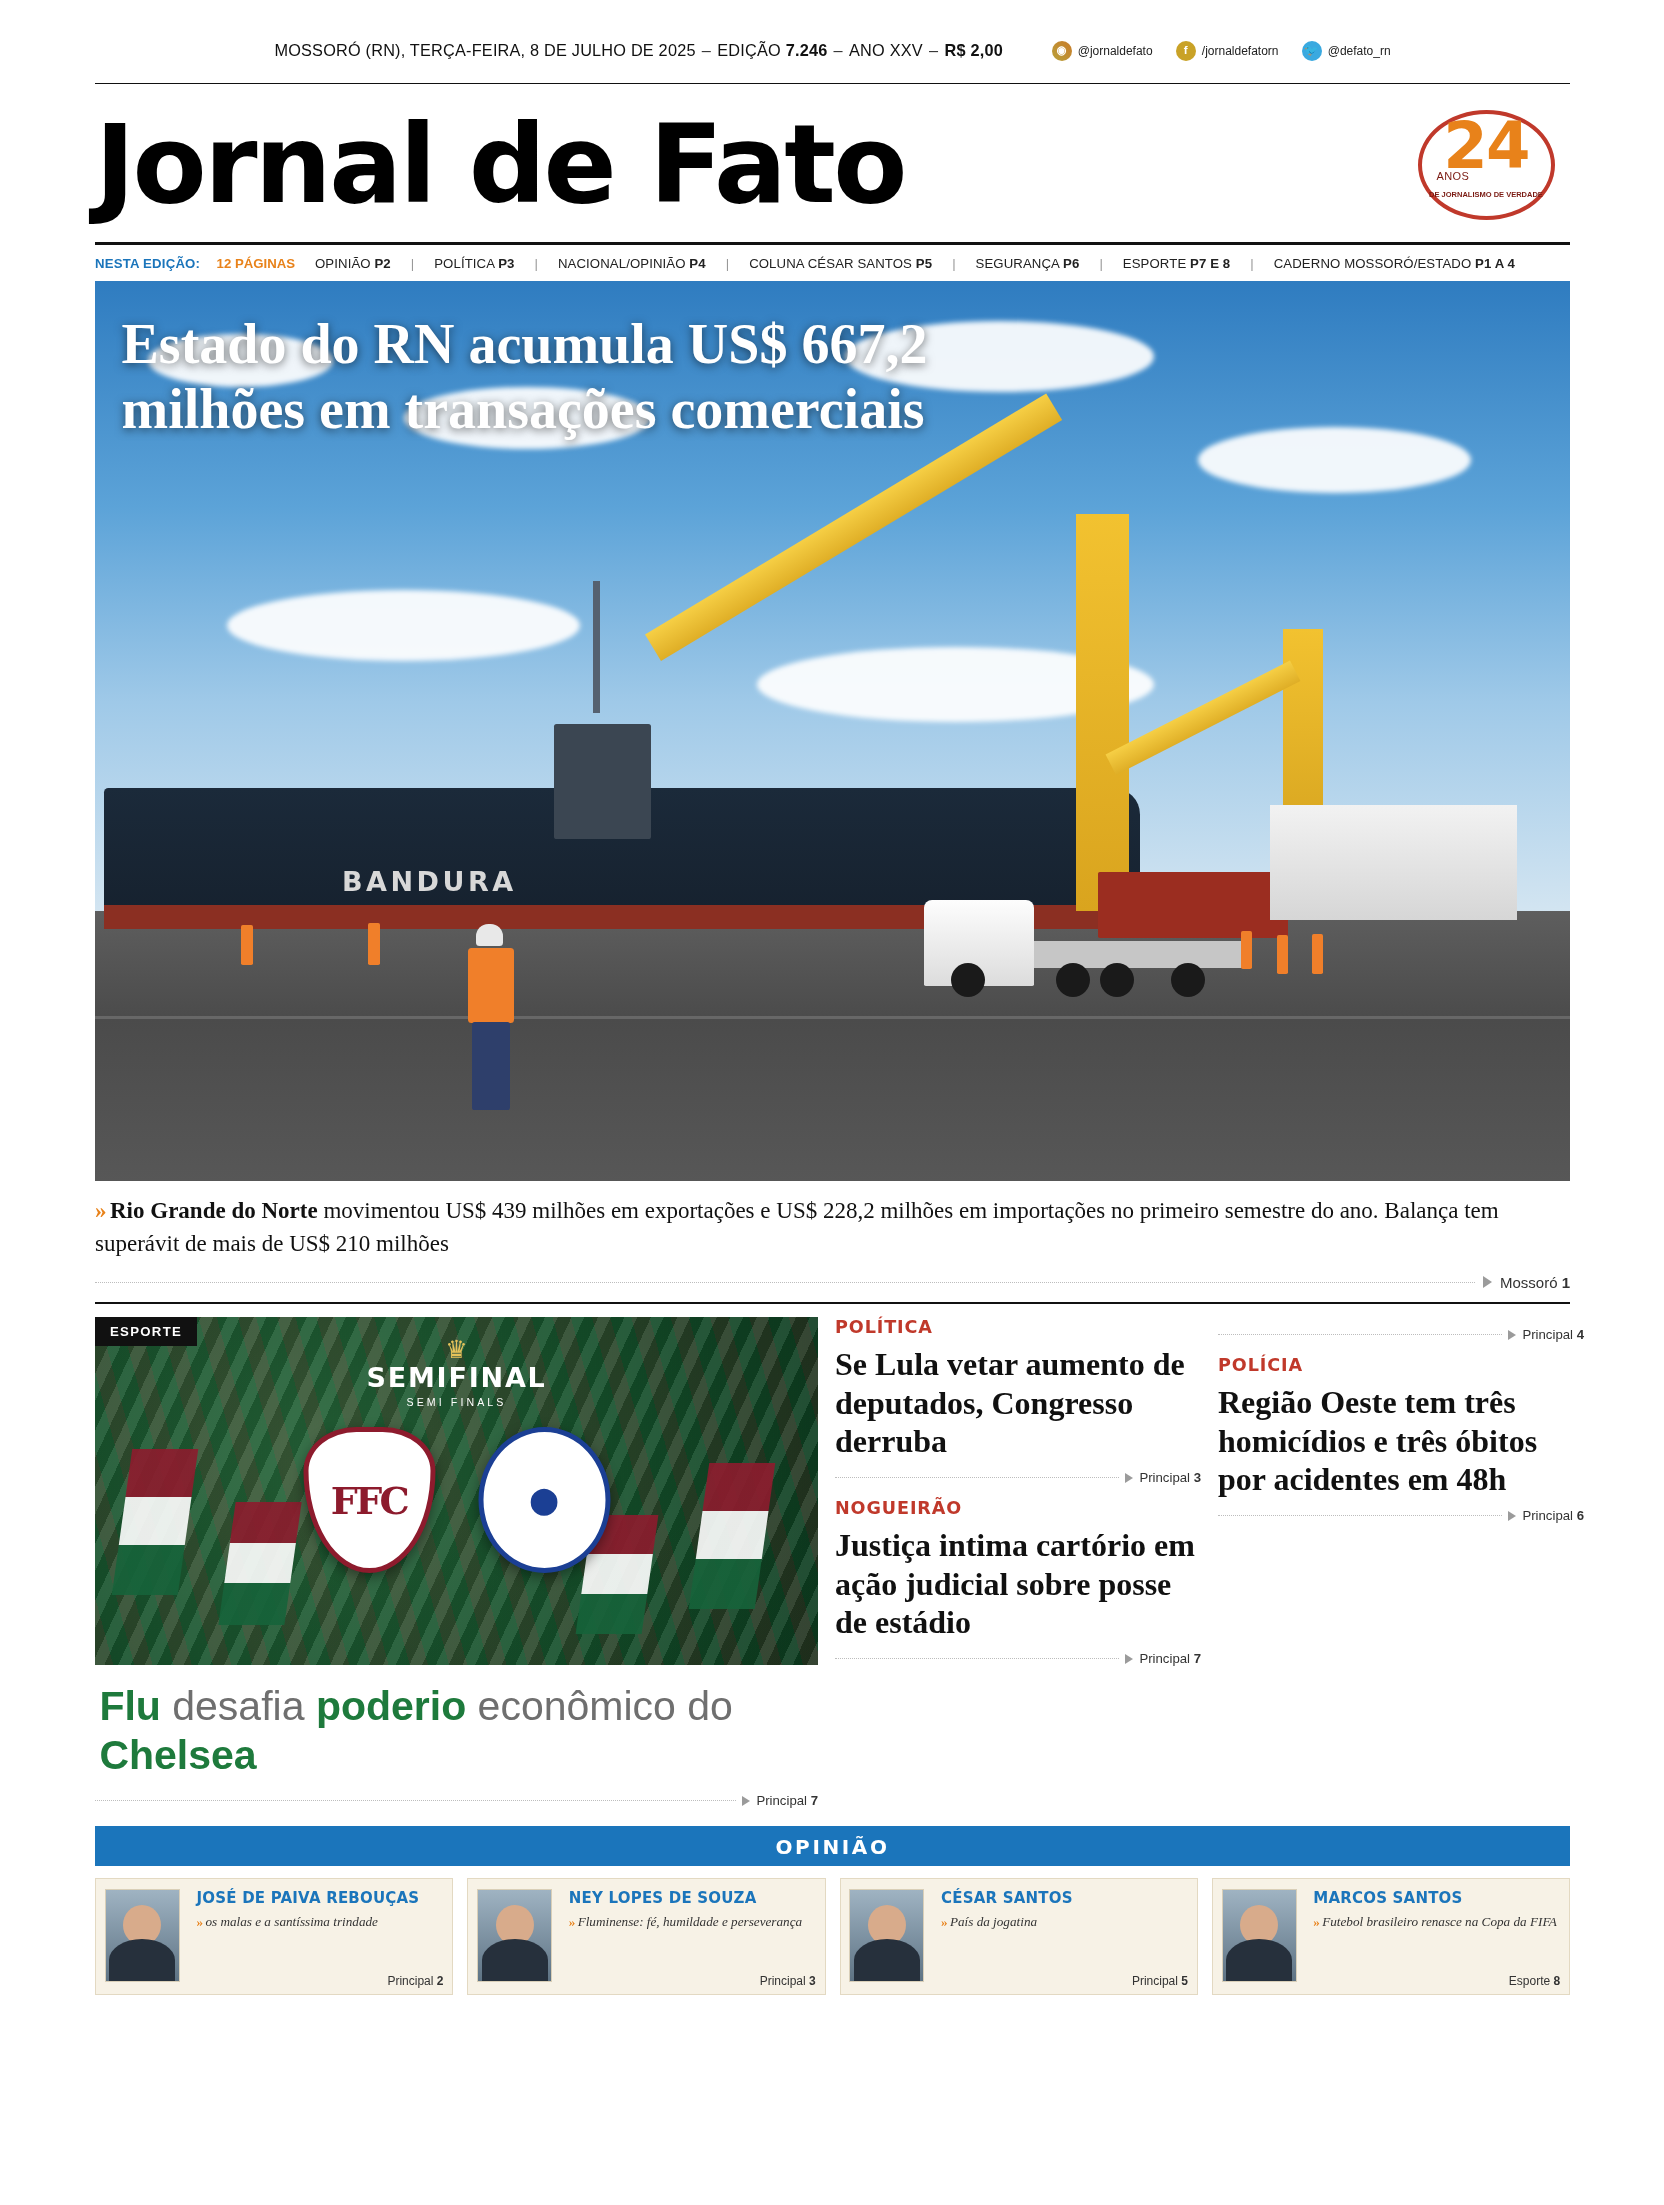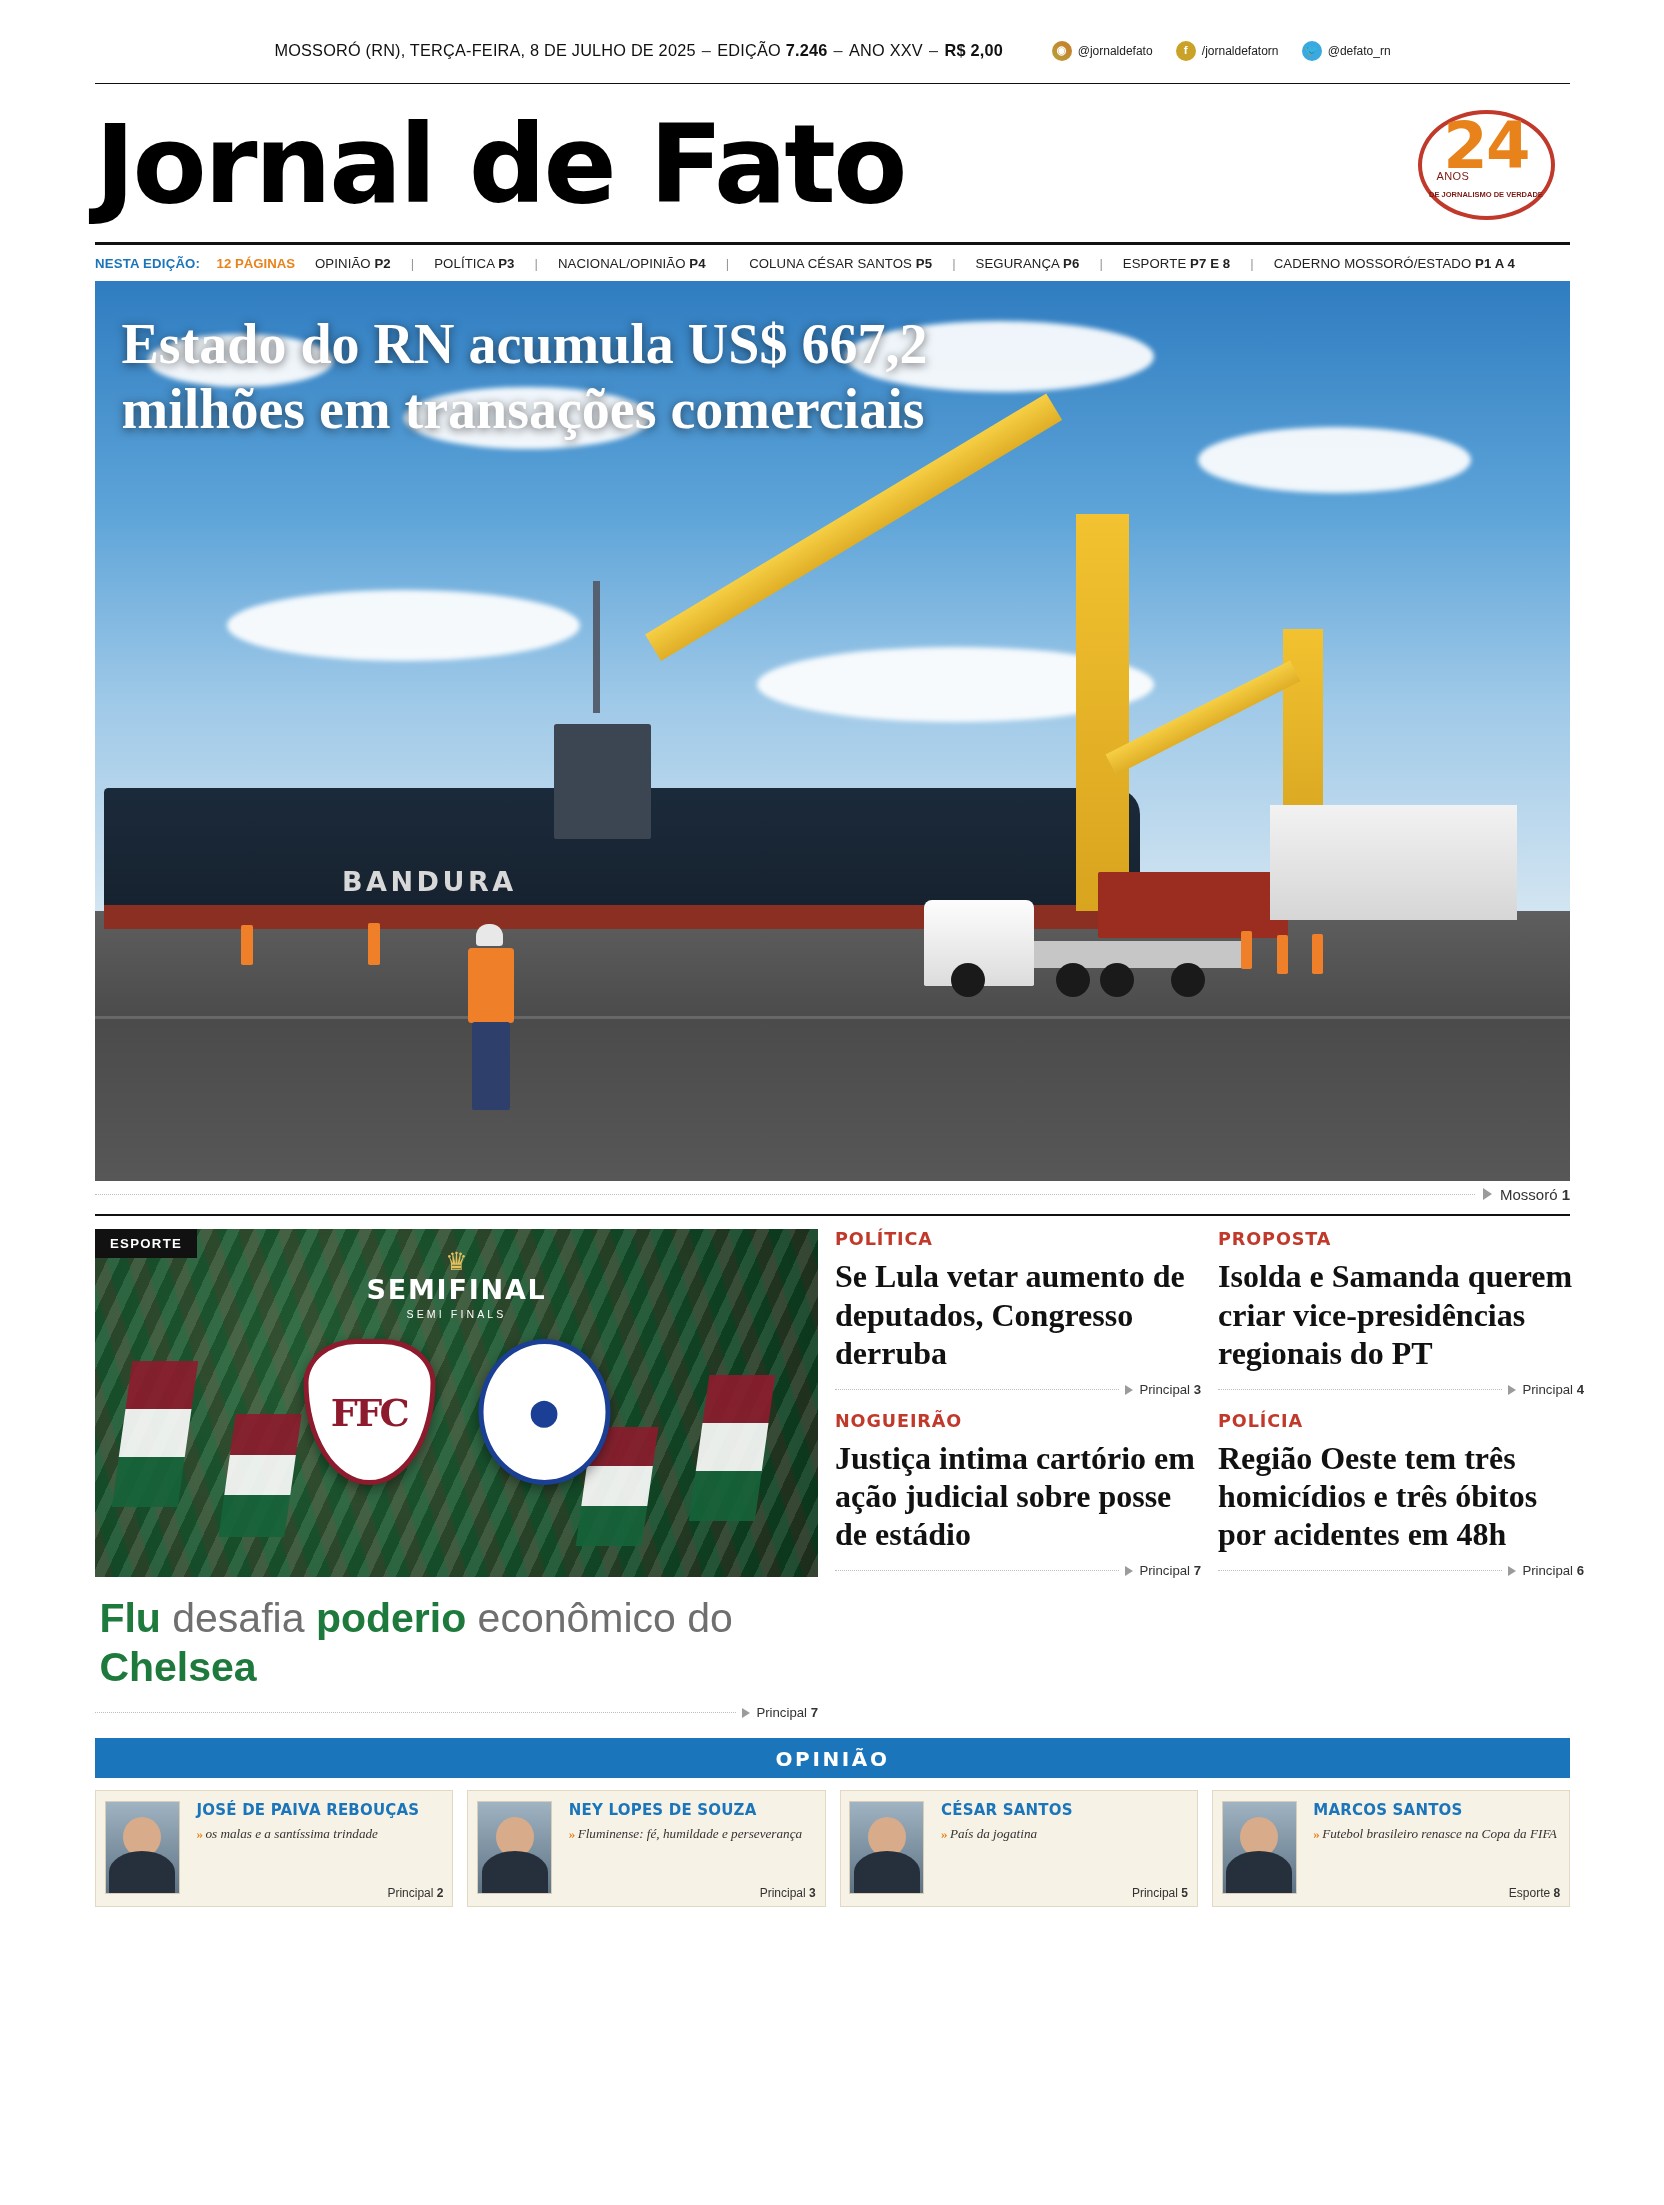--- a/index.html
+++ b/index.html
@@ -493,20 +493,23 @@
     </div>
     <div class="worker" style="left:146px; bottom:24%; height:40px; background:#f07f2a;"></div>
     <div class="worker" style="left:273px; bottom:24%; height:42px; background:#f07f2a;"></div>
     <div class="worker" style="right:247px; bottom:23%; height:40px; background:#f07f2a;"></div>
     <div class="worker" style="right:282px; bottom:23%; height:39px; background:#f07f2a;"></div>
     <div class="worker" style="right:318px; bottom:23.5%; height:38px; background:#f07f2a;"></div>
 
     <div class="lead-title">Estado do RN acumula US$ 667,2 milhões em transações comerciais</div>
   </div>
 
+  <div class="lead-cap">
+    <span class="cap-arrows">»</span><span class="cap-strong">Rio Grande do Norte</span><span> movimentou US$ 439 milhões em exportações e US$ 228,2 milhões em importações no primeiro semestre do ano. Balança tem superávit de mais de US$ 210 milhões</span>
+  </div>
 
   <div class="refline">
     <div class="dotted"></div>
     <div class="ref-tri"></div>
     <div class="ref-txt"><span>Mossoró</span> <b>1</b></div>
   </div>
   <div class="rule-mid"></div>
 
   <div class="mid">
 
@@ -557,24 +560,20 @@
         <div class="headline">Justiça intima cartório em ação judicial sobre posse de estádio</div>
       </div>
       <div class="ref-small">
         <div class="dotted"></div>
         <div class="ref-tri"></div>
         <div class="ref-txt"><span>Principal</span> <b>7</b></div>
       </div>
     </div>
 
     <div class="col-block">
-      <div>
-        <div class="kicker k-proposta">PROPOSTA</div>
-        <div class="headline">Isolda e Samanda querem criar vice-presidências regionais do PT</div>
-      </div>
       <div class="ref-small">
         <div class="dotted"></div>
         <div class="ref-tri"></div>
         <div class="ref-txt"><span>Principal</span> <b>4</b></div>
       </div>
       <div>
         <div class="kicker k-policia">POLÍCIA</div>
         <div class="headline">Região Oeste tem três homicídios e três óbitos por acidentes em 48h</div>
       </div>
       <div class="ref-small">

